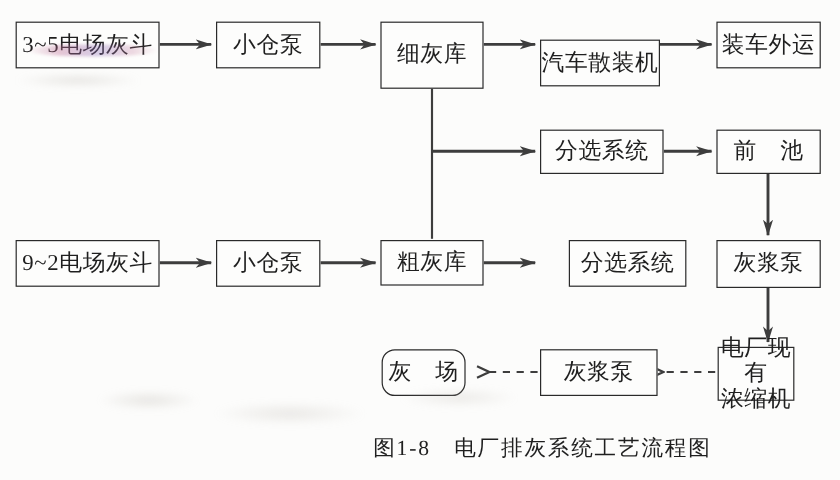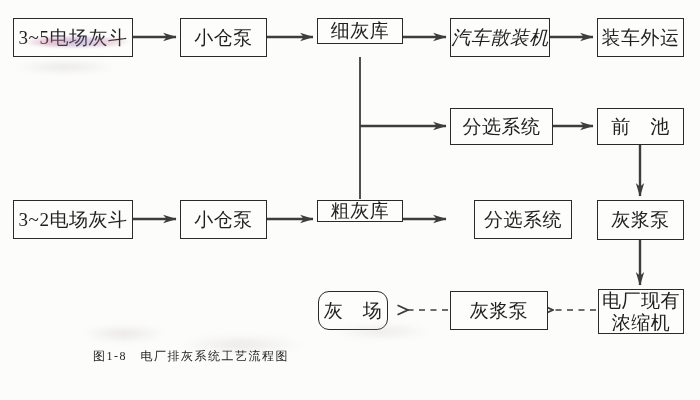--- a/index.html
+++ b/index.html
@@ -32,23 +32,23 @@
     align-items: center;
     justify-content: center;
     font-size: 19px;
     line-height: 1.12;
     text-align: center;
     white-space: pre-line;
     letter-spacing: 0.5px;
   }
   #figure-caption {
     position: absolute;
-    left: 93px; top: 348px; width: 500px;
-    text-align: left;
-    font-size: 12px;
+    left: 93px; top: 361px; width: 500px;
+    text-align: right;
+    font-size: 18px;
     letter-spacing: 1.5px;
     color: var(--text, #222);
   }
   .artifact { position: absolute; pointer-events: none; }
   .artifact-pink {
     left: 22px; top: 37px; width: 110px; height: 10px;
     border-radius: 50%;
     background: linear-gradient(90deg,
       rgba(200,120,160,0) 0%,
       rgba(190,110,150,0.40) 25%,
@@ -97,33 +97,33 @@
       <line x1="133" y1="219" x2="176" y2="219" class="edge edge-solid" marker-end="url(#ah-filled)"></line>
       <line x1="267" y1="219" x2="313" y2="219" class="edge edge-solid" marker-end="url(#ah-filled)"></line>
       <line x1="403" y1="219" x2="446" y2="219" class="edge edge-solid" marker-end="url(#ah-filled)"></line>
       <line x1="596" y1="310" x2="552" y2="310" class="edge edge-dashed" marker-end="url(#ah-open)"></line>
       <line x1="448" y1="310" x2="407" y2="310" class="edge edge-dashed" marker-end="url(#ah-open)"></line>
     </svg>
 
   <div id="node-layer">
       <div class="node" style="left: 13px; top: 18px; width: 120px; height: 39px;">3~5电场灰斗</div>
       <div class="node" style="left: 180px; top: 18px; width: 87px; height: 39px;">小仓泵</div>
-      <div class="node" style="left: 317px; top: 18px; width: 86px; height: 26px;">细灰库</div>
-      <div class="node" style="left: 450px; top: 18px; width: 100px; height: 39px; font-style: italic;">汽车散装机</div>
+      <div class="node" style="left: 317px; top: 18px; width: 86px; height: 56px;">细灰库</div>
+      <div class="node" style="left: 450px; top: 33px; width: 100px; height: 39px;">汽车散装机</div>
       <div class="node" style="left: 597px; top: 18px; width: 87px; height: 39px;">装车外运</div>
       <div class="node" style="left: 450px; top: 108px; width: 103px; height: 37px;">分选系统</div>
       <div class="node" style="left: 597px; top: 108px; width: 87px; height: 37px; text-align: center;">前　池</div>
-      <div class="node" style="left: 13px; top: 200px; width: 120px; height: 39px;">3~2电场灰斗</div>
+      <div class="node" style="left: 13px; top: 200px; width: 120px; height: 39px;">9~2电场灰斗</div>
       <div class="node" style="left: 180px; top: 200px; width: 87px; height: 39px;">小仓泵</div>
-      <div class="node" style="left: 317px; top: 200px; width: 86px; height: 22px;">粗灰库</div>
+      <div class="node" style="left: 317px; top: 200px; width: 86px; height: 38px;">粗灰库</div>
       <div class="node" style="left: 474px; top: 200px; width: 98px; height: 39px;">分选系统</div>
       <div class="node" style="left: 597px; top: 200px; width: 87px; height: 40px;">灰浆泵</div>
       <div class="node" style="left: 318px; top: 291px; width: 70px; height: 39px; border-radius: 11px;">灰　场</div>
       <div class="node" style="left: 450px; top: 291px; width: 98px; height: 39px;">灰浆泵</div>
-      <div class="node" style="left: 598px; top: 289px; width: 86px; height: 45px;">电厂现有
+      <div class="node" style="left: 598px; top: 289px; width: 64px; height: 45px;">电厂现有
 浓缩机</div>
     </div>
 
   <div class="artifact artifact-pink"></div>
   <div class="artifact artifact-smudge-bottom"></div>
   <div class="artifact artifact-smudge-topleft"></div>
 
   <div id="figure-caption">图1-8　电厂排灰系统工艺流程图</div>
 
 </div>

